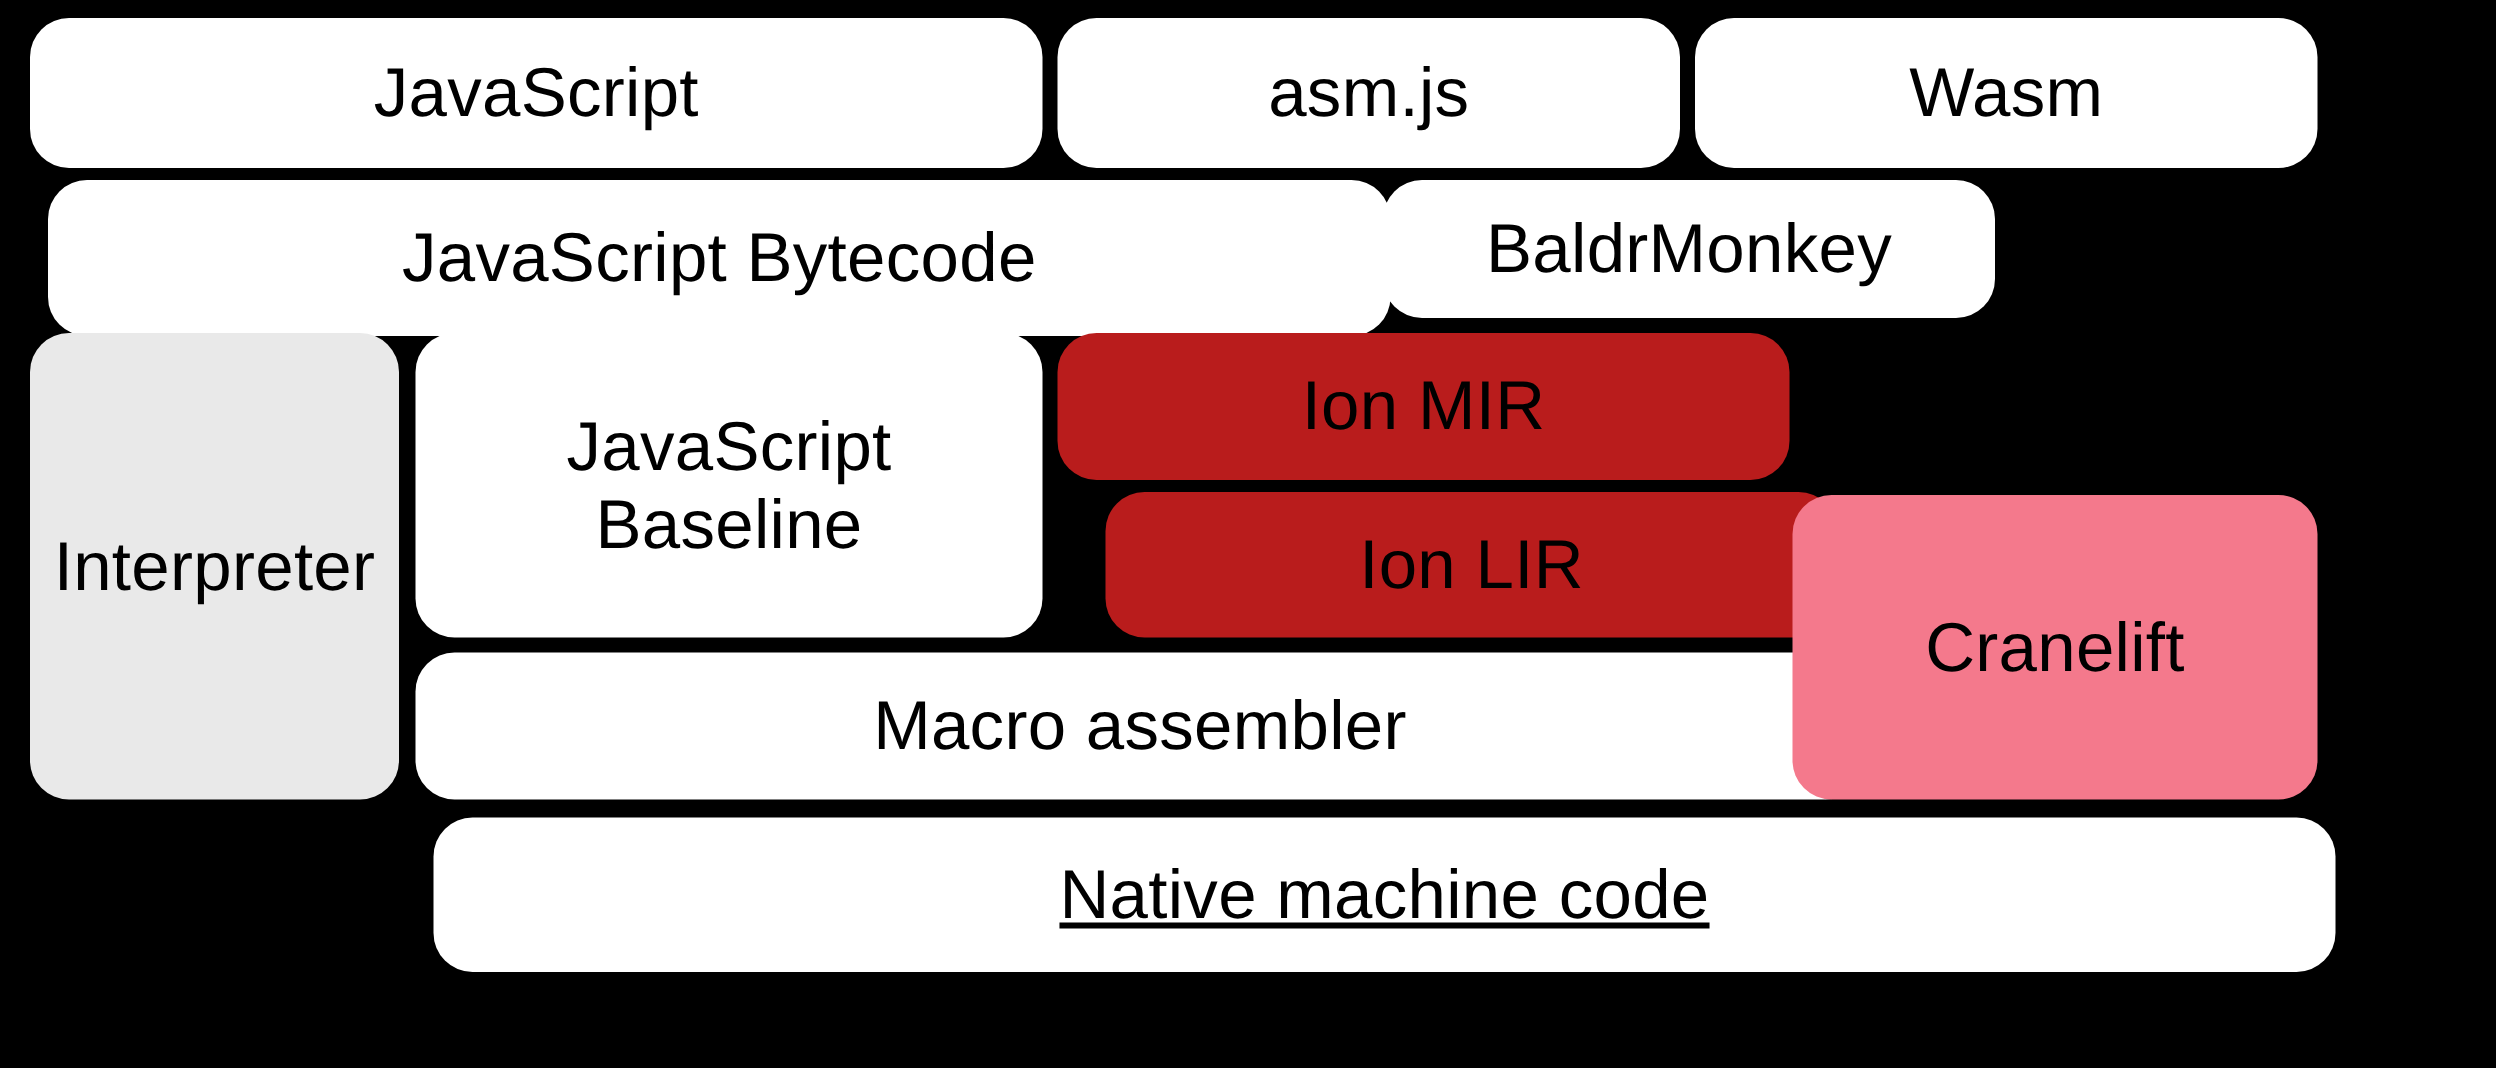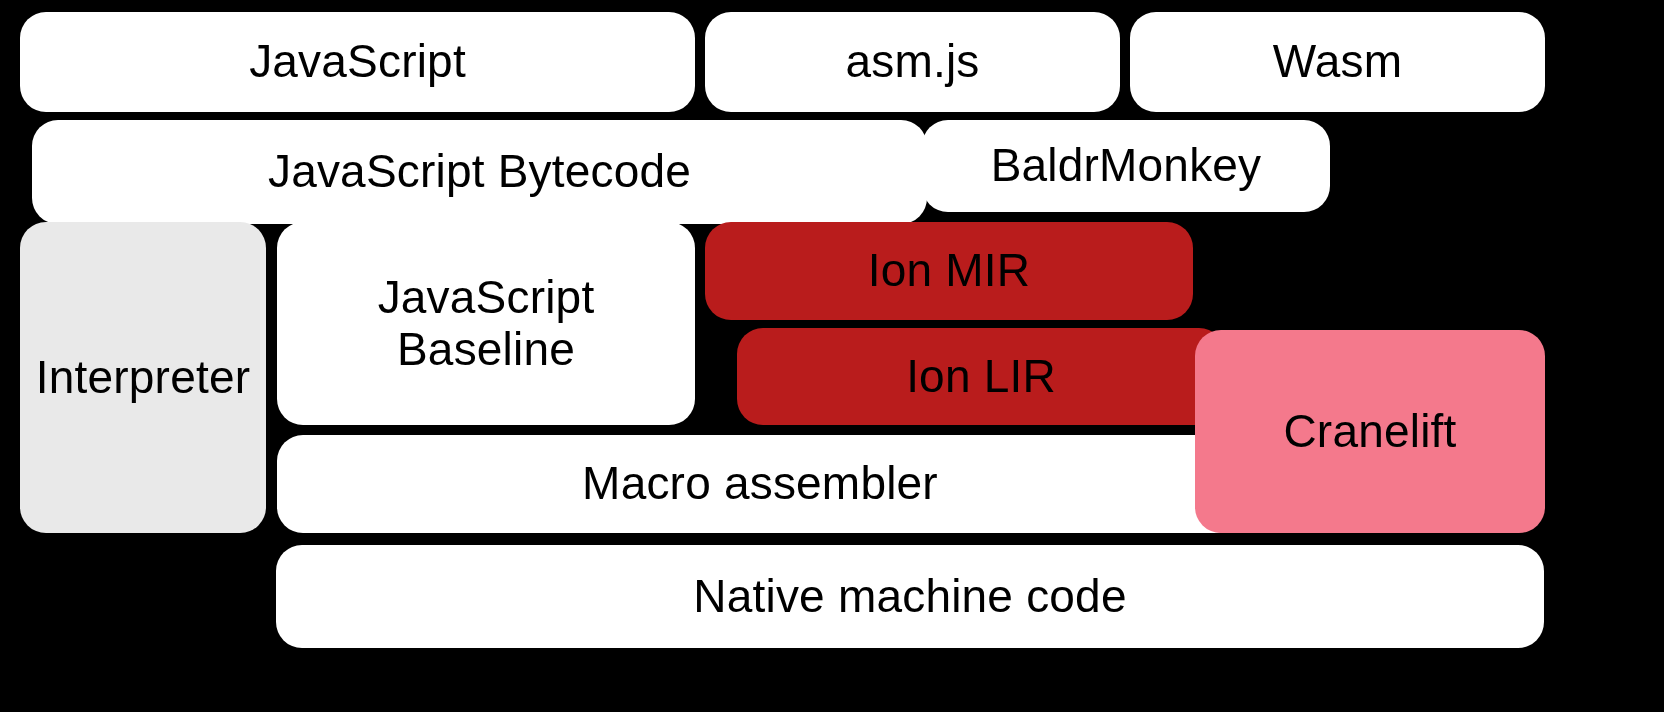--- a/index.html
+++ b/index.html
@@ -52,21 +52,21 @@
 
   
   #n-interpreter     { left: 20px;   top: 222px; width: 246px; height: 311px; }
   #n-js-baseline     { left: 277px;  top: 222px; width: 418px; height: 203px; }
   #n-ion-mir         { left: 705px;  top: 222px; width: 488px; height: 98px; }
   #n-ion-lir         { left: 737px;  top: 328px; width: 488px; height: 97px; }
   #n-macro-assembler { left: 277px;  top: 435px; width: 966px; height: 98px; }
   #n-cranelift       { left: 1195px; top: 330px; width: 350px; height: 203px; }
 
   
-  #n-native-code     { left: 276px;  top: 545px; width: 1268px; height: 103px; }
+  #n-native-code     { left: 289px;  top: 545px; width: 1268px; height: 103px; text-decoration: underline; }
 </style>
 </head>
 <body>
 
 <div id="diagram">
 
   <div class="node white" id="n-javascript">JavaScript</div>
 
   <div class="node white" id="n-wasm">Wasm</div>
 

